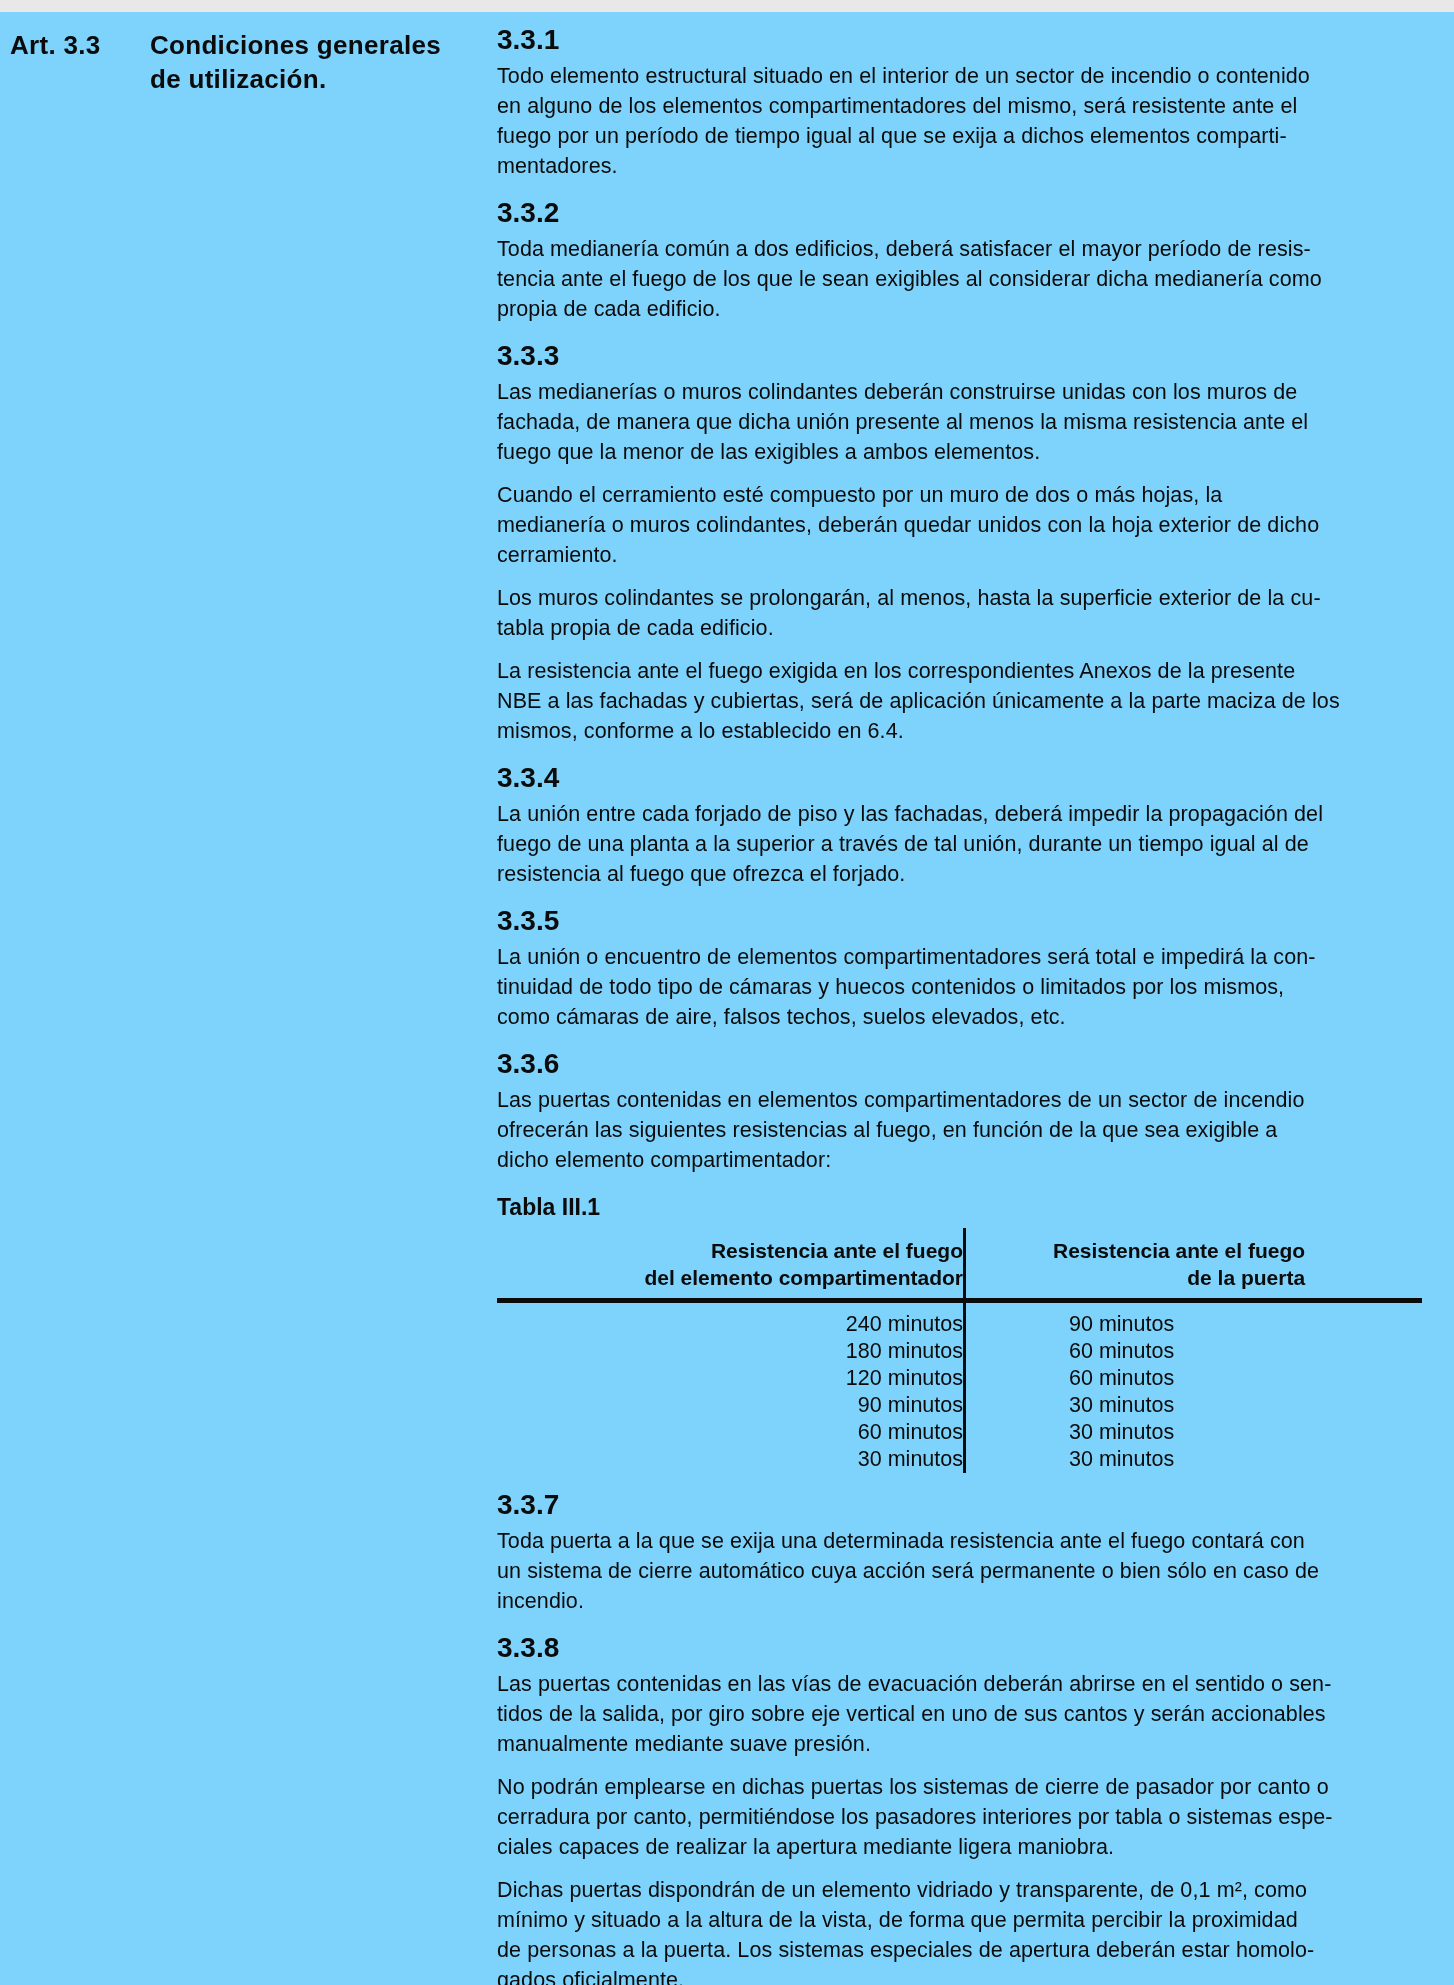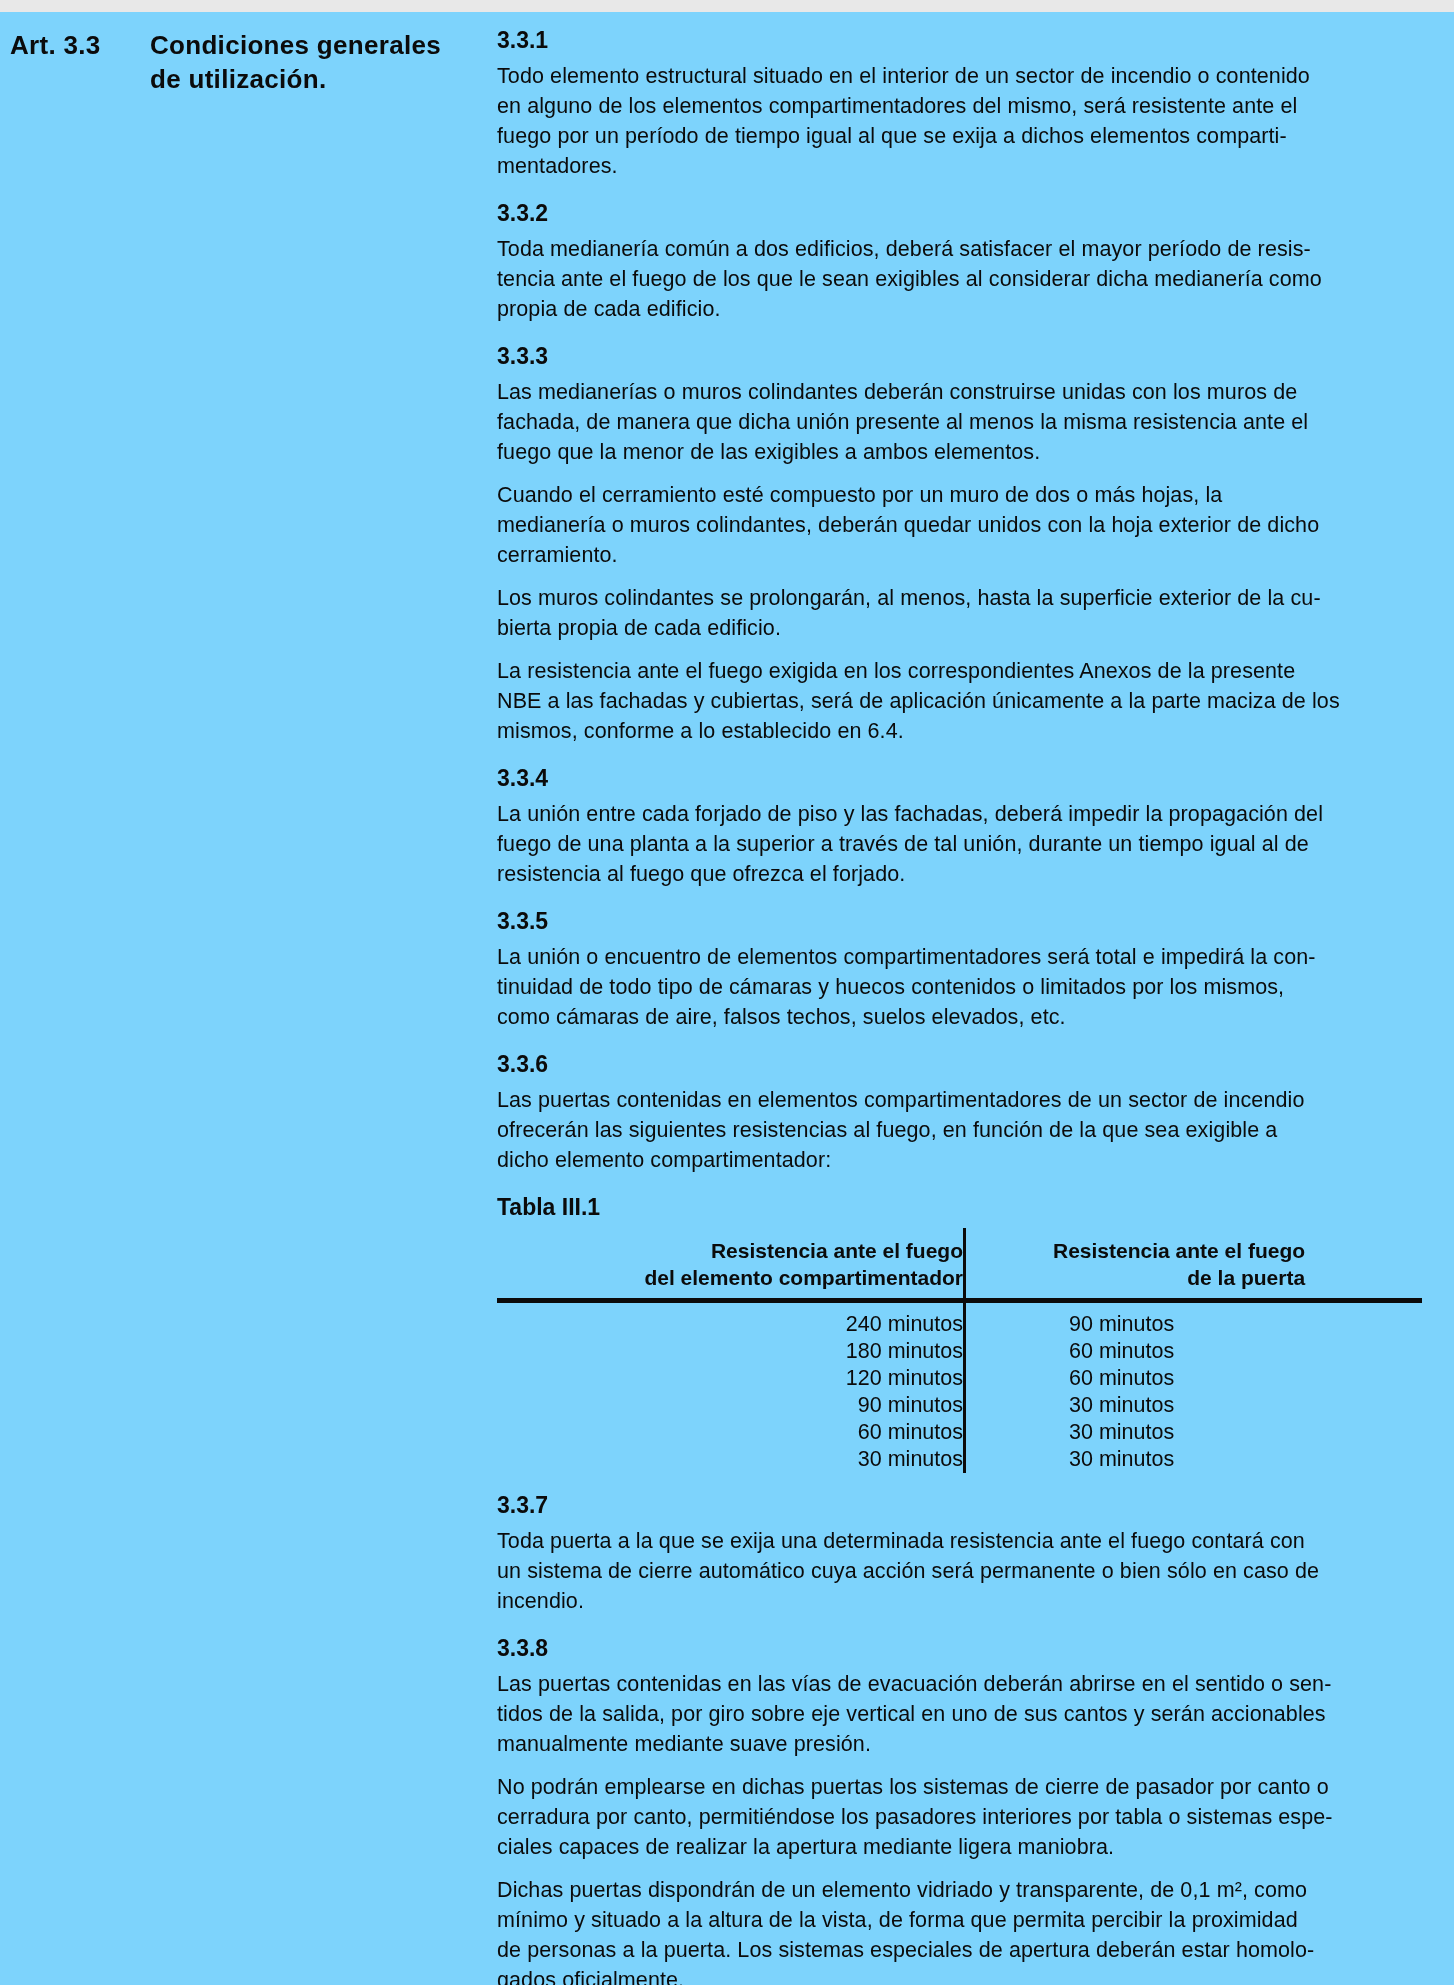--- a/index.html
+++ b/index.html
@@ -42,21 +42,21 @@
     white-space: pre-line;
   }
   
   .body-col {
     position: absolute;
     left: 497px;
     top: 16px;
     width: 925px;
   }
   .sec-head {
-    font-size: 23px;
+    font-size: 28px;
     line-height: 24px;
     font-weight: bold;
     margin: 20px 0 9px 0;
   }
   .body-col > section:first-child .sec-head {
     margin-top: 0;
   }
   .para {
     font-size: 21.5px;
     line-height: 30px;
@@ -143,21 +143,21 @@
 
     <section>
       <div class="sec-head">3.3.3</div>
       <p class="para">Las medianerías o muros colindantes deberán construirse unidas con los muros de
 fachada, de manera que dicha unión presente al menos la misma resistencia ante el
 fuego que la menor de las exigibles a ambos elementos.</p>
       <p class="para">Cuando el cerramiento esté compuesto por un muro de dos o más hojas, la
 medianería o muros colindantes, deberán quedar unidos con la hoja exterior de dicho
 cerramiento.</p>
       <p class="para">Los muros colindantes se prolongarán, al menos, hasta la superficie exterior de la cu-
-bierta propia de cada edificio.</p>
+tabla propia de cada edificio.</p>
       <p class="para">La resistencia ante el fuego exigida en los correspondientes Anexos de la presente
 NBE a las fachadas y cubiertas, será de aplicación únicamente a la parte maciza de los
 mismos, conforme a lo establecido en 6.4.</p>
     </section>
 
     <section>
       <div class="sec-head">3.3.4</div>
       <p class="para">La unión entre cada forjado de piso y las fachadas, deberá impedir la propagación del
 fuego de una planta a la superior a través de tal unión, durante un tiempo igual al de
 resistencia al fuego que ofrezca el forjado.</p>

